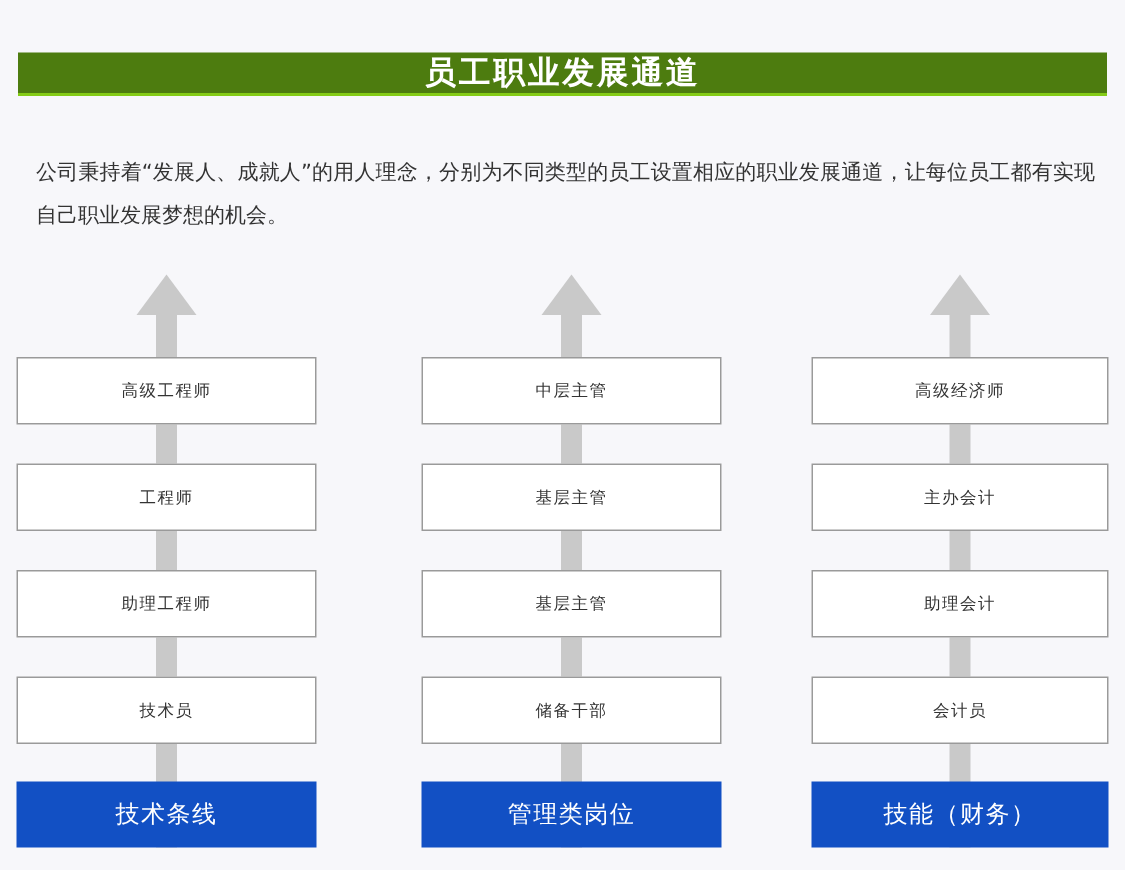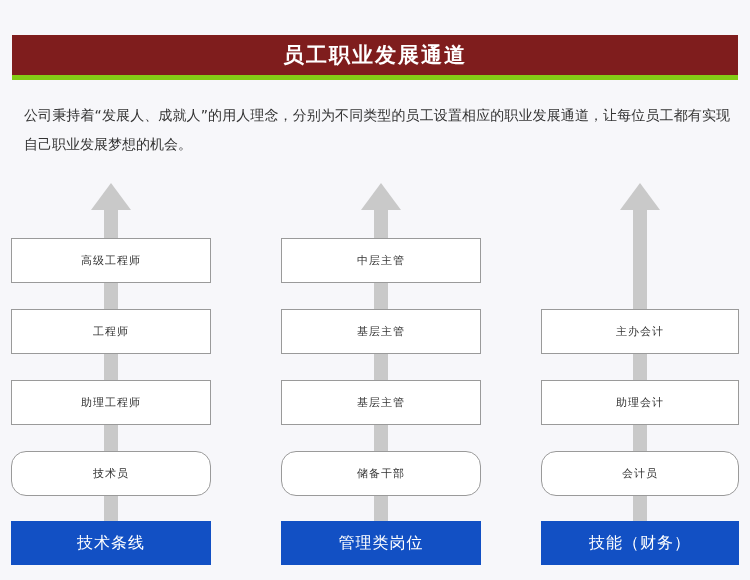--- a/index.html
+++ b/index.html
@@ -16,26 +16,26 @@
     position: relative;
     overflow: hidden;
   }
 
   
   .header-banner {
     position: absolute;
     left: 12px;
     top: 35px;
     width: 726px;
-    height: 45px;
-    background: #7f1d1d;
+    height: 29px;
+    background: #4d7c0f;
     display: flex;
     align-items: center;
     justify-content: center;
-    border-bottom: 5px solid #84cc16;
+    border-bottom: 2px solid #84cc16;
   }
   .header-title {
     color: #ffffff;
     font-size: 21px;
     font-weight: bold;
     letter-spacing: 2px;
     line-height: 1;
   }
 
   
@@ -119,21 +119,21 @@
     display: flex;
     align-items: center;
     justify-content: center;
     font-size: 11px;
     color: #333333;
     letter-spacing: 1px;
   }
   .node.n0 { top: 55px;  }
   .node.n1 { top: 126px; }
   .node.n2 { top: 197px; }
-  .node.n3 { top: 268px; border-radius: 15px; }
+  .node.n3 { top: 268px; }
 
   .node-base {
     position: absolute;
     left: 0;
     top: 338px;
     width: 100%;
     height: 44px;
     background: #1250c4;
     border: none;
     display: flex;
@@ -182,20 +182,21 @@
       <div class="node-base">管理类岗位</div>
     </div>
   </div>
 
   <div class="column col-2">
     <div class="arrow">
       <div class="arrow-head"></div>
       <div class="arrow-shaft"></div>
     </div>
     <div class="nodes">
+      <div class="node n0">高级经济师</div>
       <div class="node n1">主办会计</div>
       <div class="node n3">会计员</div>
       <div class="node n2">助理会计</div>
       <div class="node-base">技能（财务）</div>
     </div>
   </div>
 
 </div>
 
 </body></html>

